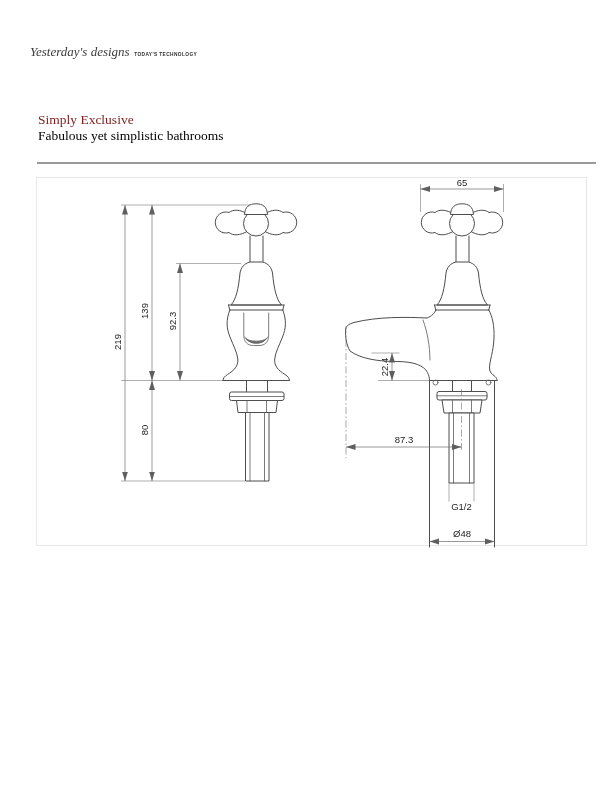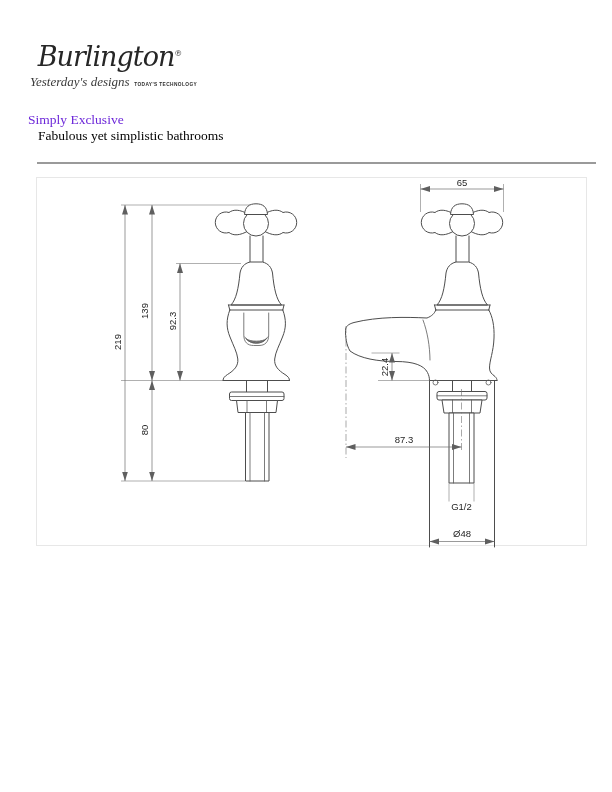--- a/index.html
+++ b/index.html
@@ -9,21 +9,21 @@
 
   
   .logo-wrap { left:30px; top:42px; width:160px; text-align:center; }
   .logo-brand { font-family:"DejaVu Serif", serif; font-style:italic; font-size:27px; letter-spacing:-1px; color:#262626; line-height:1.1; white-space:nowrap; }
   .logo-reg { font-size:8px; vertical-align:super; letter-spacing:0; font-style:normal; }
   .logo-tagline { margin-top:0px; white-space:nowrap; }
   .logo-tag-script { font-family:Liberation Serif, serif; font-style:italic; font-size:13px; color:#3a3a3a; }
   .logo-tag-caps { font-family:"Liberation Sans", sans-serif; font-size:4.8px; font-weight:bold; letter-spacing:0.4px; color:#2e2e2e; }
 
   
-  .page-title { left:28px; top:112px; font-family:"Liberation Serif", serif; font-size:13.5px; color:#6d28d9; }
+  .page-title { left:38px; top:112px; font-family:"Liberation Serif", serif; font-size:13.5px; color:#7f1d1d; }
   .page-subtitle { left:38px; top:128px; font-family:"Liberation Serif", serif; font-size:13.5px; color:#000; }
 
   .header-rule { left:37px; top:162px; width:559px; height:2px; background:#9a9a9a; }
 
   
   .drawing-frame { left:36px; top:177px; width:551px; height:369px; border:1px solid #e7e7e7; background:#fff; }
 
   svg.draw { position:absolute; left:0; top:0; }
 
   .outline { fill:none; stroke:#4d4d4d; stroke-width:1; stroke-linecap:round; stroke-linejoin:round; }
@@ -32,21 +32,20 @@
   .dim { fill:none; stroke:#6e6e6e; stroke-width:0.7; }
   .ext { fill:none; stroke:#7a7a7a; stroke-width:0.6; }
   .cl  { fill:none; stroke:#6e6e6e; stroke-width:0.6; stroke-dasharray:7 2.5 1.5 2.5; }
   .dimtext { font-family:"Liberation Sans", sans-serif; font-size:9.5px; fill:#1f1f1f; }
   .aer { fill:#808080; stroke:#4d4d4d; stroke-width:0.7; }
 </style>
 </head>
 <body>
 
 <div class="abs logo-wrap">
-  <div class="logo-brand"><span>Burlington</span><span class="logo-reg">®</span></div>
   <div class="logo-tagline">
     <span class="logo-tag-script">Yesterday's designs</span>
     <span class="logo-tag-caps">TODAY'S TECHNOLOGY</span>
   </div>
 </div>
 
 <div class="abs page-title">Simply Exclusive</div>
 <div class="abs page-subtitle">Fabulous yet simplistic bathrooms</div>
 <div class="abs header-rule"></div>
 

